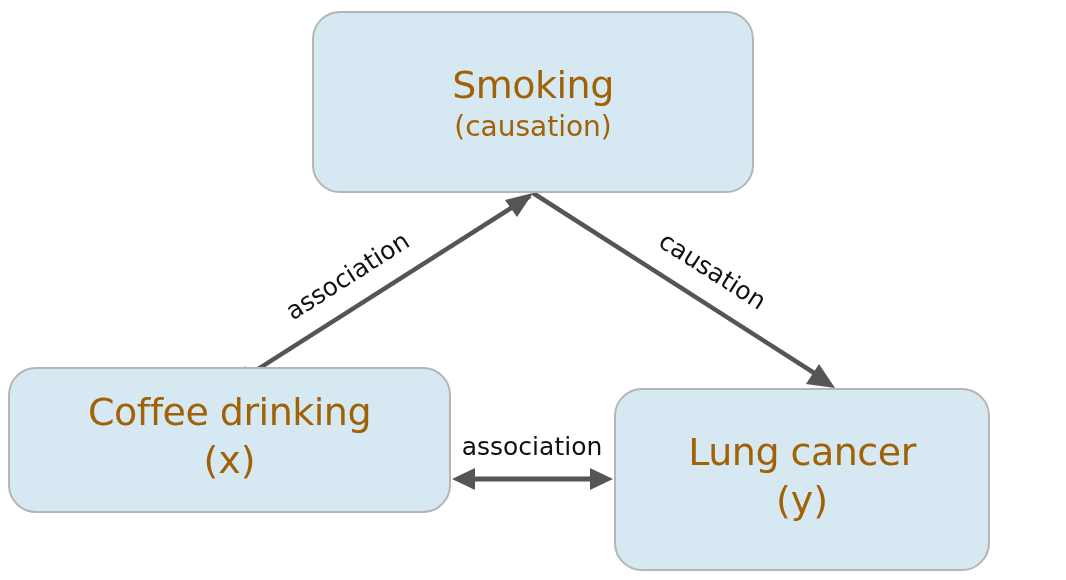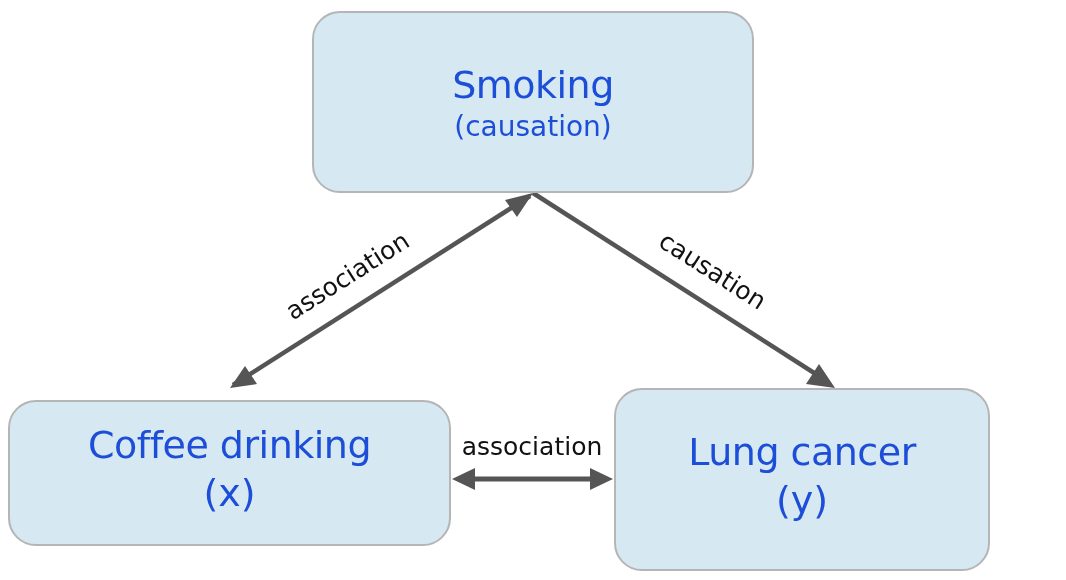--- a/index.html
+++ b/index.html
@@ -4,25 +4,25 @@
   <style>
     html, body { margin: 0; padding: 0; background: #ffffff; }
     body { width: 1066px; height: 580px; position: relative; overflow: hidden; font-family: "DejaVu Sans", sans-serif; }
     .node {
       position: absolute;
       box-sizing: border-box;
       background: #d6e9f2;
       border: 2px solid #b5b5b5;
       border-radius: 28px;
       display: flex; flex-direction: column; align-items: center; justify-content: center;
-      color: #1d4ed8;
+      color: #a16207;
       font-family: "DejaVu Sans", sans-serif;
     }
     #node-top { left: 312px; top: 11px; width: 442px; height: 182px; }
-    #node-left { left: 8px; top: 400px; width: 443px; height: 146px; }
+    #node-left { left: 8px; top: 367px; width: 443px; height: 146px; }
     #node-right { left: 614px; top: 388px; width: 376px; height: 183px; }
     .node .t1 { font-size: 38px; line-height: 48px; letter-spacing: -0.5px; }
     .node .t2-small { font-size: 28px; line-height: 36px; }
     .node .t2 { font-size: 38px; line-height: 48px; }
     #node-top .inner { margin-top: 2px; }
     #node-left .inner, #node-right .inner { margin-top: -8px; text-align: center; }
     svg.edges { position: absolute; left: 0; top: 0; width: 1066px; height: 580px; pointer-events: none; }
     .edge-label { font-family: "DejaVu Sans", sans-serif; font-size: 25px; fill: #111111; }
   </style>
 </head>

